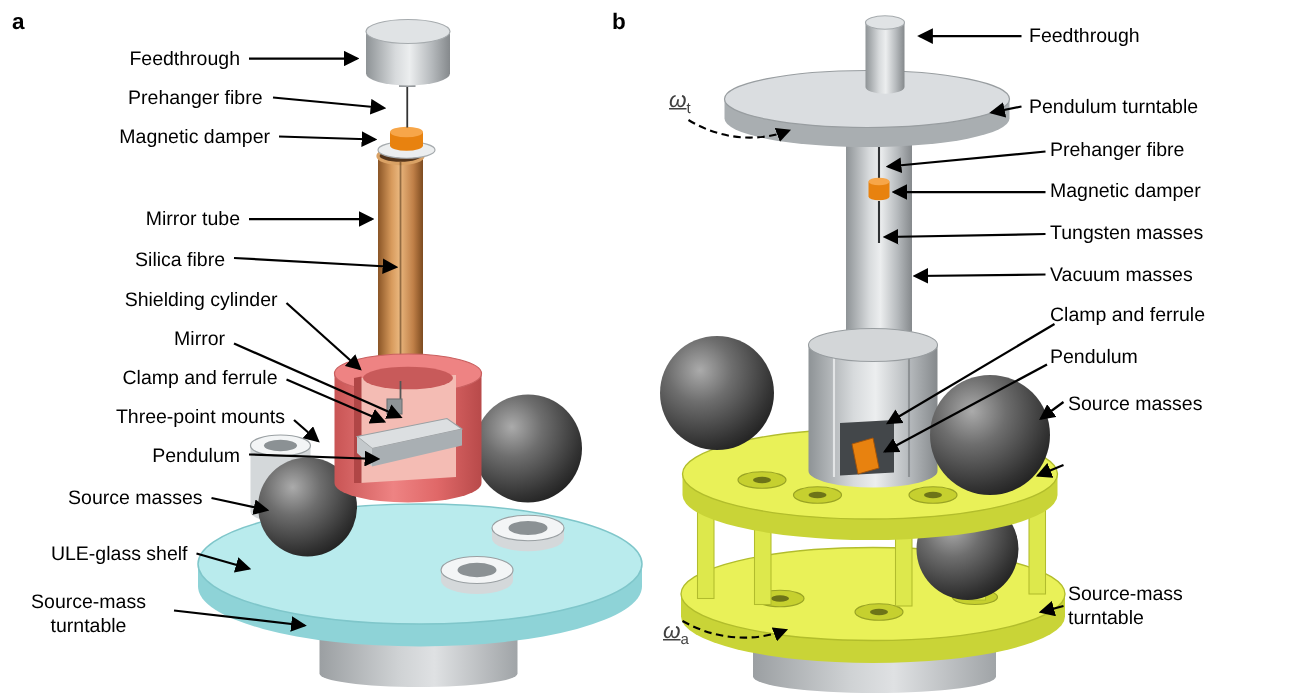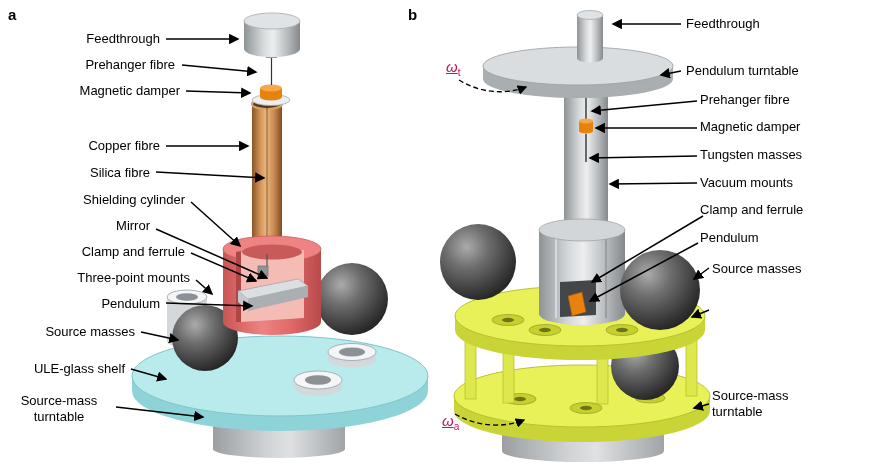--- a/index.html
+++ b/index.html
@@ -10,21 +10,21 @@
   .stage svg { position:absolute; left:0; top:0; }
   .lbl {
     position:absolute; font-size:13px; line-height:1.25; color:#000;
     white-space:normal;
   }
   .ra { text-align:right; }
   .ca { text-align:center; }
   .ptag {
     position:absolute; font-size:15px; font-weight:700; color:#000;
   }
-  .omega { position:absolute; font-size:15px; color:#be185d;text-decoration:underline; }
+  .omega { position:absolute; font-size:15px; color:#404040;text-decoration:underline; }
   .omega i { font-style:italic; }
   .omega sub { font-size:10px; }
 </style>
 </head>
 <body>
 
 <div class="stage">
 
 <svg width="869" height="465" viewBox="0 0 869 465">
   <defs>
@@ -218,37 +218,37 @@
     <path d="M455,414 C478,427 503,428 524,420" marker-end="url(#ah)"></path>
   </g>
 </svg>
 
 <div class="ptag" style="left:8px;top:6px">a</div>
 <div class="ptag" style="left:408px;top:6px">b</div>
 
 <div class="lbl ra" style="left:28px;top:31px;width:132px">Feedthrough</div>
 <div class="lbl ra" style="left:28px;top:57px;width:147px">Prehanger fibre</div>
 <div class="lbl ra" style="left:28px;top:83px;width:152px">Magnetic damper</div>
-<div class="lbl ra" style="left:28px;top:138px;width:132px">Copper fibre</div>
+<div class="lbl ra" style="left:28px;top:138px;width:132px">Mirror tube</div>
 <div class="lbl ra" style="left:18px;top:165px;width:132px">Silica fibre</div>
 <div class="lbl ra" style="left:28px;top:192px;width:157px">Shielding cylinder</div>
 <div class="lbl ra" style="left:18px;top:218px;width:132px">Mirror</div>
 <div class="lbl ra" style="left:28px;top:244px;width:157px">Clamp and ferrule</div>
 <div class="lbl ra" style="left:23px;top:270px;width:167px">Three-point mounts</div>
 <div class="lbl ra" style="left:28px;top:296px;width:132px">Pendulum</div>
 <div class="lbl ra" style="left:8px;top:324px;width:127px">Source masses</div>
 <div class="lbl ra" style="left:3px;top:361px;width:122px">ULE-glass shelf</div>
 <div class="lbl ca" style="left:6px;top:393px;width:106px">Source-mass turntable</div>
 
 <div class="lbl" style="left:686px;top:16px;width:150px">Feedthrough</div>
 <div class="lbl" style="left:686px;top:63px;width:160px">Pendulum turntable</div>
 <div class="lbl" style="left:700px;top:92px;width:150px">Prehanger fibre</div>
 <div class="lbl" style="left:700px;top:119px;width:150px">Magnetic damper</div>
 <div class="lbl" style="left:700px;top:147px;width:150px">Tungsten masses</div>
-<div class="lbl" style="left:700px;top:175px;width:150px">Vacuum mounts</div>
+<div class="lbl" style="left:700px;top:175px;width:150px">Vacuum masses</div>
 <div class="lbl" style="left:700px;top:202px;width:155px">Clamp and ferrule</div>
 <div class="lbl" style="left:700px;top:230px;width:150px">Pendulum</div>
 <div class="lbl" style="left:712px;top:261px;width:150px">Source masses</div>
 <div class="lbl" style="left:712px;top:388px;width:112px">Source-mass turntable</div>
 
 <div class="omega" style="left:446px;top:58px">
   <i>ω</i><sub>t</sub>
 </div>
 <div class="omega" style="left:442px;top:412px">
   <i>ω</i><sub>a</sub>

